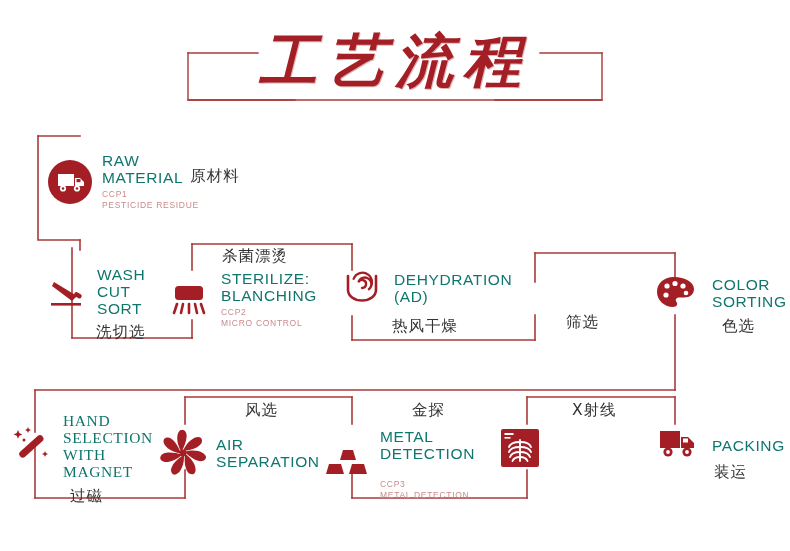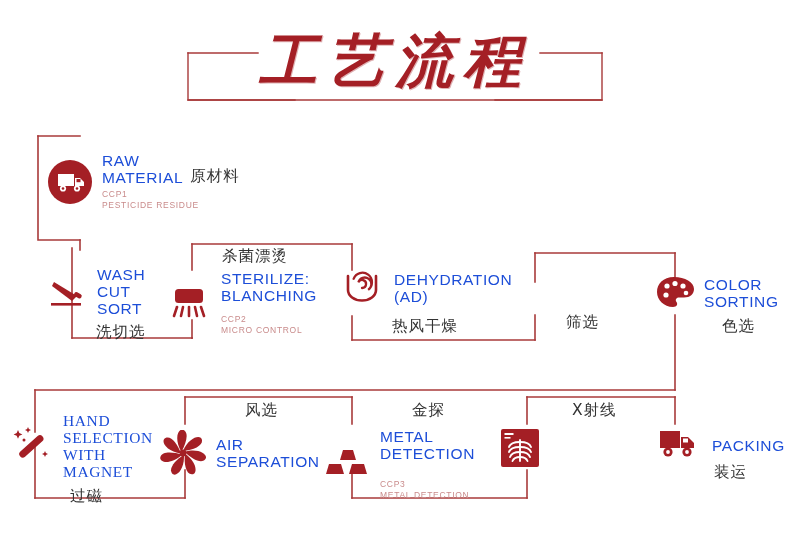--- a/index.html
+++ b/index.html
@@ -29,21 +29,21 @@
     font-style:italic;
     text-shadow:1px 1px 0 rgba(164,31,37,.35);
   }
 
   
   .node{position:absolute;display:flex;align-items:center;}
   .node .ic{flex:0 0 auto;display:flex;align-items:center;justify-content:center;}
   .node .txt{margin-left:9px;display:flex;flex-direction:column;justify-content:center;}
 
   .en{
-    color:#1d4ed8;font-size:15.5px;line-height:17px;letter-spacing:.6px;
+    color:#0f766e;font-size:15.5px;line-height:17px;letter-spacing:.6px;
     white-space:pre-line;font-weight:400;
   }
   .cn{
     color:#333333;font-size:15.5px;line-height:19px;letter-spacing:1px;
     font-family:"DejaVu Sans","Liberation Sans",sans-serif;
   }
   .ccp{color:#c98b8b;font-size:8.5px;line-height:11px;letter-spacing:.7px;}
   .ccp2{color:#c98b8b;font-size:8.5px;line-height:11px;letter-spacing:.7px;}
 
   
@@ -176,21 +176,21 @@
           <line x1="15" y1="24" x2="13" y2="33"></line>
           <line x1="21" y1="24" x2="21" y2="33"></line>
           <line x1="27" y1="24" x2="29" y2="33"></line>
           <line x1="33" y1="24" x2="36" y2="33"></line>
         </g>
       </svg>
     </div>
     <div class="txt" style="margin-left:11px;">
       <div class="en">STERILIZE:
 BLANCHING</div>
-      <div class="ccp" style="margin-top:10px;">CCP2</div>
+      <div class="ccp" style="margin-top:3px;">CCP2</div>
       <div class="ccp2">MICRO CONTROL</div>
     </div>
   </div>
 
   <div class="node" style="left:342px;top:268px;">
     <div class="ic">
       <svg class="icon" width="42" height="40" viewBox="0 0 42 40">
         <path d="M6 8 L6 22 a12 9 0 0 0 28 0 L34 8" fill="none" stroke="#a41f25" stroke-width="2.6" stroke-linecap="round"></path>
         <path d="M20 20 a4 4 0 1 0 -3.6 -5.6 a6.6 6.6 0 1 1 9.8 7.4 a9.5 9.5 0 1 0 -14.6 -11" fill="none" stroke="#a41f25" stroke-width="2.3" stroke-linecap="round"></path>
       </svg>
@@ -208,21 +208,21 @@
     <div class="ic">
       <svg class="icon" width="40" height="34" viewBox="0 0 40 34">
         <path d="M18 1 C7 1 1 8 1 16 C1 24 8 31 17 31 C21 31 22 28 20.5 26 C19 24 20 21.5 23 21.5 L28 21.5 C34 21.5 38 18 38 13 C38 6 29 1 18 1 Z" fill="#a41f25"></path>
         <circle cx="11" cy="10" r="2.6" fill="#ffffff"></circle>
         <circle cx="19" cy="7.5" r="2.6" fill="#ffffff"></circle>
         <circle cx="27" cy="10" r="2.6" fill="#ffffff"></circle>
         <circle cx="10" cy="19" r="2.6" fill="#ffffff"></circle>
         <circle cx="30" cy="17" r="2.3" fill="#ffffff"></circle>
       </svg>
     </div>
-    <div class="txt" style="margin-left:8px;">
+    <div class="txt" style="margin-left:16px;">
       <div class="en">COLOR
 SORTING</div>
     </div>
   </div>
   <div class="cn-below" style="position:absolute;left:722px;top:316px;">色选</div>
 
   <div class="node" style="left:12px;top:412px;font-family:Liberation Serif, serif;">
     <div class="ic">
       <svg class="icon" width="42" height="42" viewBox="0 0 42 42">
         <rect x="4" y="18" width="30" height="7" rx="3.4" transform="rotate(-42 19 21)" fill="#a41f25"></rect>

